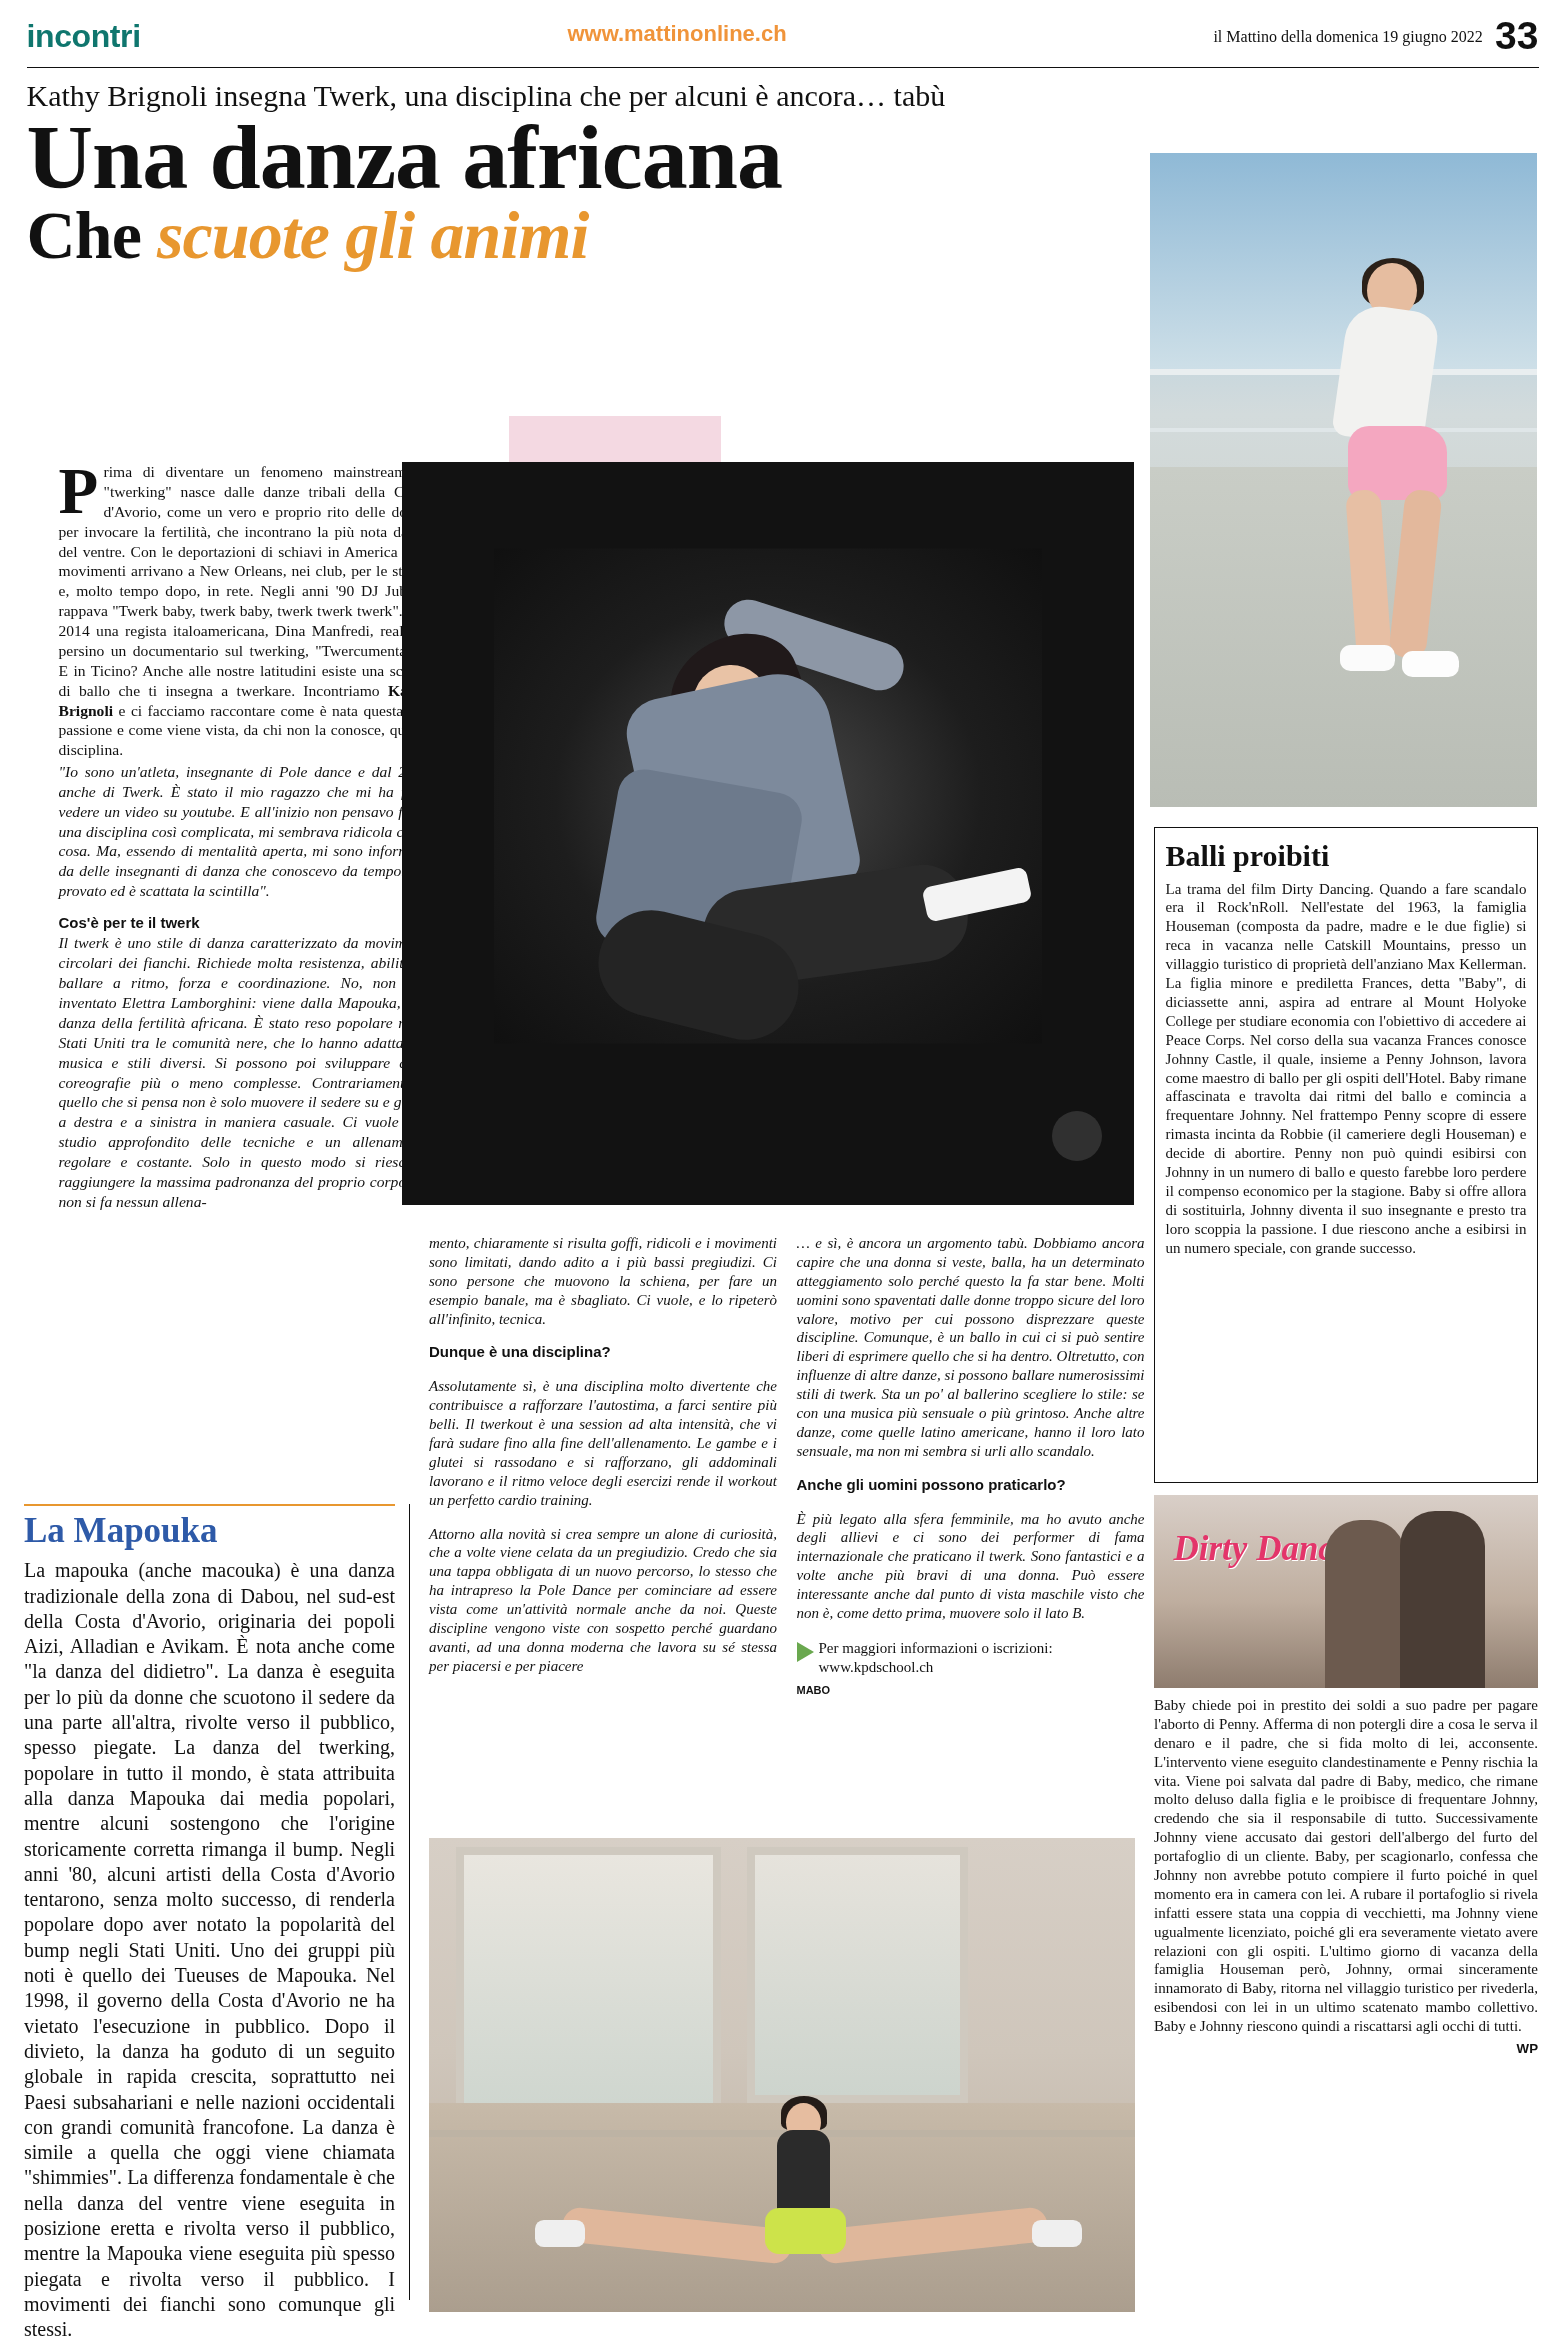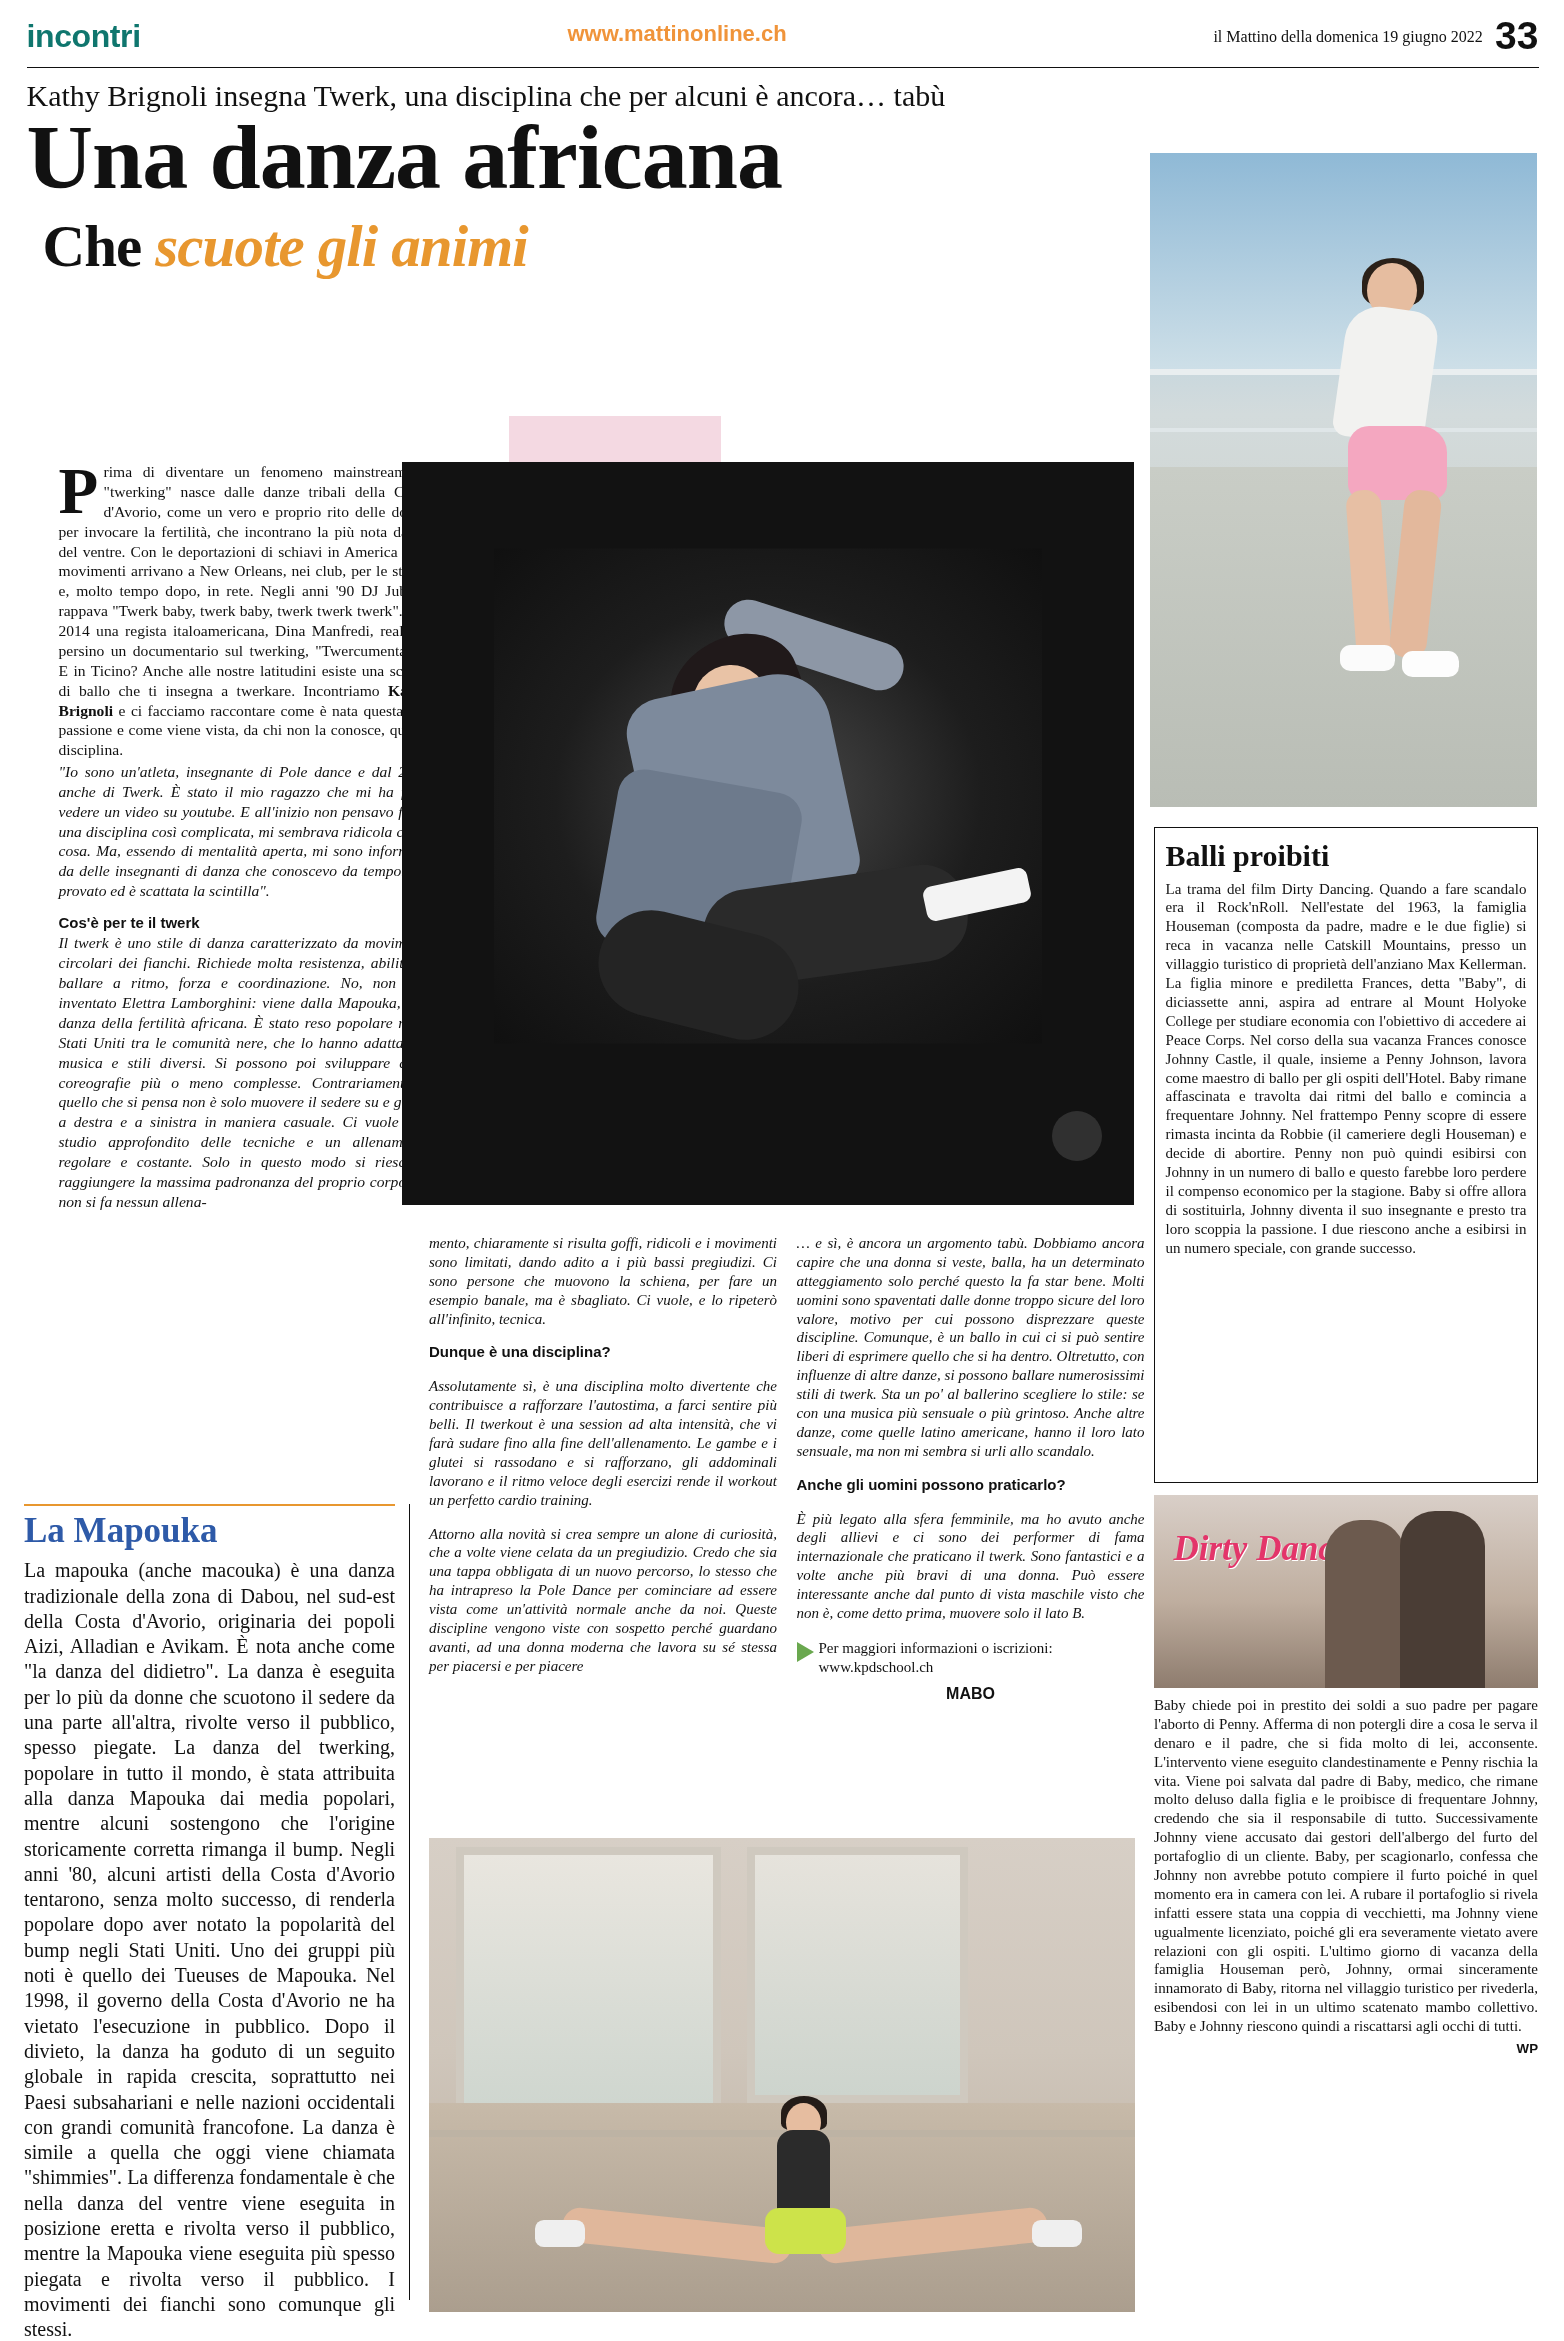--- a/index.html
+++ b/index.html
@@ -20,21 +20,21 @@
   .mh-center { font-family:"Liberation Sans", sans-serif; font-weight:700; font-size:22px; color:#f0943a; line-height:1; padding-top:3.5px; }
   .mh-right { display:flex; align-items:flex-start; gap:12.4px; }
   .mh-paper { font-family:"Liberation Serif", serif; font-size:16px; color:#111; padding-top:8px; }
   .mh-page { font-family:"Liberation Sans", sans-serif; font-weight:700; font-size:39px; line-height:0.8; color:#111; }
   .rule-top { border-top:1.8px solid #111; margin-top:1.8px; }
 
   
   .kicker { font-size:30px; line-height:1.12; margin:10.6px 0 1.8px 0; }
   .headline-wrap { position:relative; }
   .h1 { font-size:92px; line-height:0.95; font-weight:700; letter-spacing:-0.9px; margin:1.8px 0 0 0; }
-  .h2 { font-size:59px; line-height:0.98; font-weight:700; letter-spacing:-0.9px; margin:16px; }
+  .h2 { font-size:68px; line-height:0.98; font-weight:700; letter-spacing:-0.9px; margin:0; }
   .h2 .ital { font-style:italic; color:#e8972f; font-weight:700; }
 
   
   .pinkblock { position:absolute; left:509px; top:416px; width:212px; height:186px; background:#f4d9e2; z-index:0; }
 
   
   .portrait {
     position:absolute; left:1150px; top:153px; width:387px; height:654px;
     background:linear-gradient(180deg,#9ec3d8 0%,#b9d2e0 22%,#d3dbdc 40%,#cfd4cf 62%,#c8c8c2 100%);
     overflow:hidden; z-index:2;
@@ -128,21 +128,21 @@
   .pb-dancer-torso { position:absolute; left:348px; top:292px; width:53px; height:97px; background:#2b2b2b; border-radius:16px; }
   .pb-dancer-head { position:absolute; left:357px; top:265px; width:35px; height:39px; background:#e6bda0; border-radius:50%; }
   .pb-dancer-hair { position:absolute; left:352px; top:258px; width:46px; height:34px; background:#241c18; border-radius:50% 50% 20% 20%; }
   .pb-leg-left { position:absolute; left:133px; top:380px; width:230px; height:35px; background:#e0b79b; border-radius:17.7px; transform:rotate(6deg); }
   .pb-leg-right { position:absolute; left:389px; top:380px; width:230px; height:35px; background:#dfb79b; border-radius:17.7px; transform:rotate(-6deg); }
   .pb-shorts { position:absolute; left:336px; top:370px; width:81px; height:46px; background:#cde34a; border-radius:14px; }
   .pb-shoe1 { position:absolute; left:106px; top:382px; width:50px; height:26.5px; background:#efefef; border-radius:8.8px; }
   .pb-shoe2 { position:absolute; left:603px; top:382px; width:50px; height:26.5px; background:#efefef; border-radius:8.8px; }
   .info-row { display:flex; gap:5px; align-items:flex-start; }
   .tri { width:0;height:0;border-left:17.7px solid #6aa84f;border-top:10.6px solid transparent;border-bottom:10.6px solid transparent; margin-top:3.5px; }
-  .mabo { text-align:center; font-family:"Liberation Sans", sans-serif; font-weight:700; font-size:16px; margin-top:7px; }
+  .mabo { text-align:left; font-family:"Liberation Sans", sans-serif; font-weight:700; font-size:11px; margin-top:7px; }
 </style>
 </head>
 <body>
 
 <div class="page">
 
   <div class="masthead">
     <div class="mh-left">incontri</div>
     <div class="mh-center">www.mattinonline.ch</div>
     <div class="mh-right">

